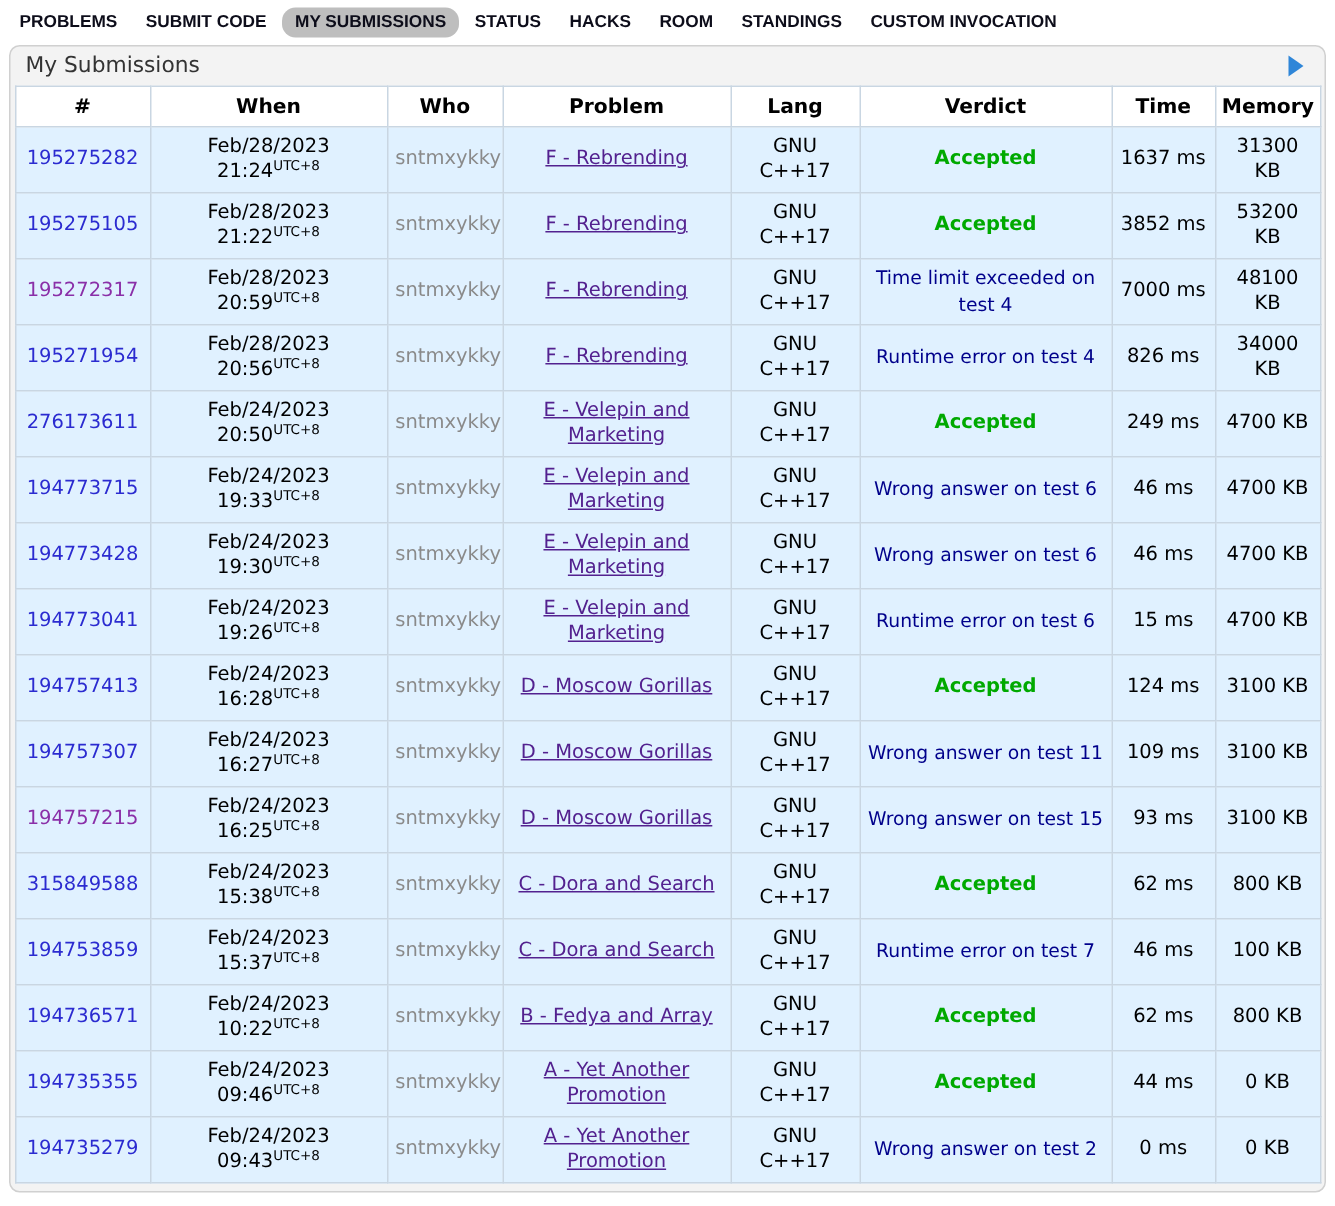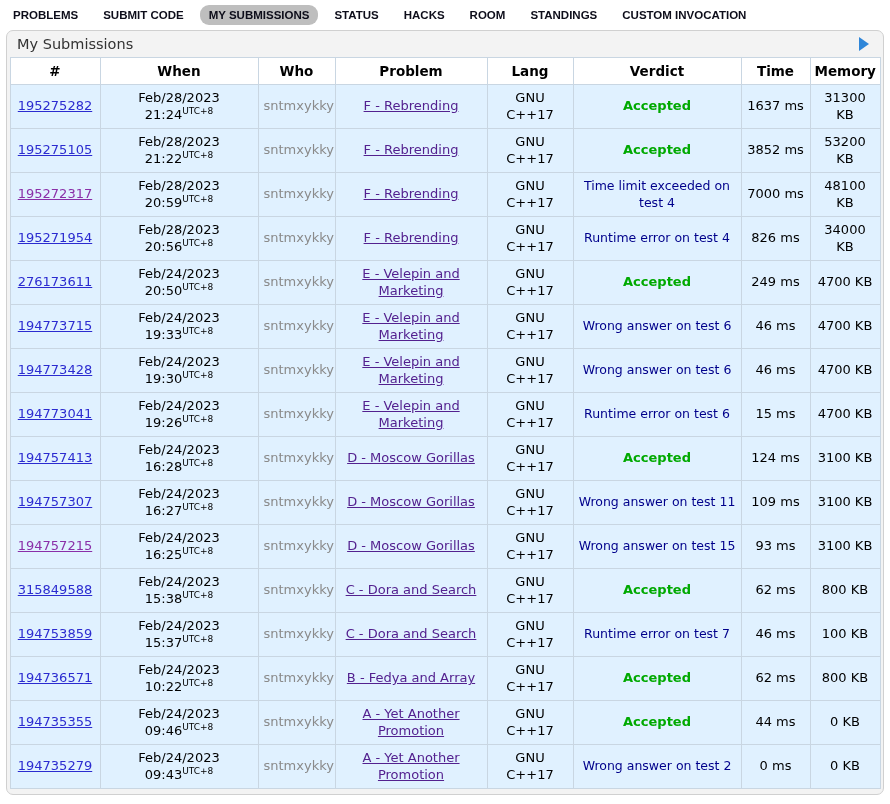--- a/index.html
+++ b/index.html
@@ -18,21 +18,21 @@
   *{box-sizing:border-box;}
   html,body{margin:0;padding:0;}
   body{
     width:890px;height:804px;background:#fff;
     font-family:"DejaVu Sans", sans-serif;
     -webkit-font-smoothing:antialiased;
   }
 
   
   .topnav{
-    display:flex;align-items:center;gap:7px;
+    display:flex;align-items:center;gap:1px;
     padding:5px 4px 3px 4px;
     font-family:"Liberation Sans", sans-serif;
   }
   .topnav .item{
     font-size:11.5px;font-weight:bold;color:#0d0d1a;
     text-transform:uppercase;letter-spacing:0;
     padding:4px 9px;border-radius:9px;cursor:pointer;white-space:nowrap;
   }
   .topnav .item.active{background:var(--nav-active);}
 
@@ -67,21 +67,21 @@
     background:#fff;font-weight:bold;font-size:13.5px;
     border:1px solid var(--grid);height:27px;padding:2px 4px;
     text-align:center;
   }
   table.status td{
     background:var(--row-bg);
     border:1px solid var(--grid);
     text-align:center;vertical-align:middle;
     padding:2px 5px;height:44px;line-height:1.25;
   }
-  a.sub-id{color:var(--link);text-decoration:underline;cursor:pointer;}
+  a.sub-id{color:var(--link);cursor:pointer;}
   a.sub-id.visited{color:var(--link-visited);}
   a.problem-link{color:var(--problem-link);text-decoration:underline;cursor:pointer;margin-top:28px;}
   .when-line{white-space:nowrap;}
   .when-line sup{font-size:9px;}
   .who-cell{color:var(--who);font-weight:normal;}
   .verdict-fail{color:var(--verdict-fail);font-size:12.5px;}
   .verdict-ok{color:var(--verdict-ok);font-weight:bold;font-size:13px;}
 </style>
 </head>
 <body>

